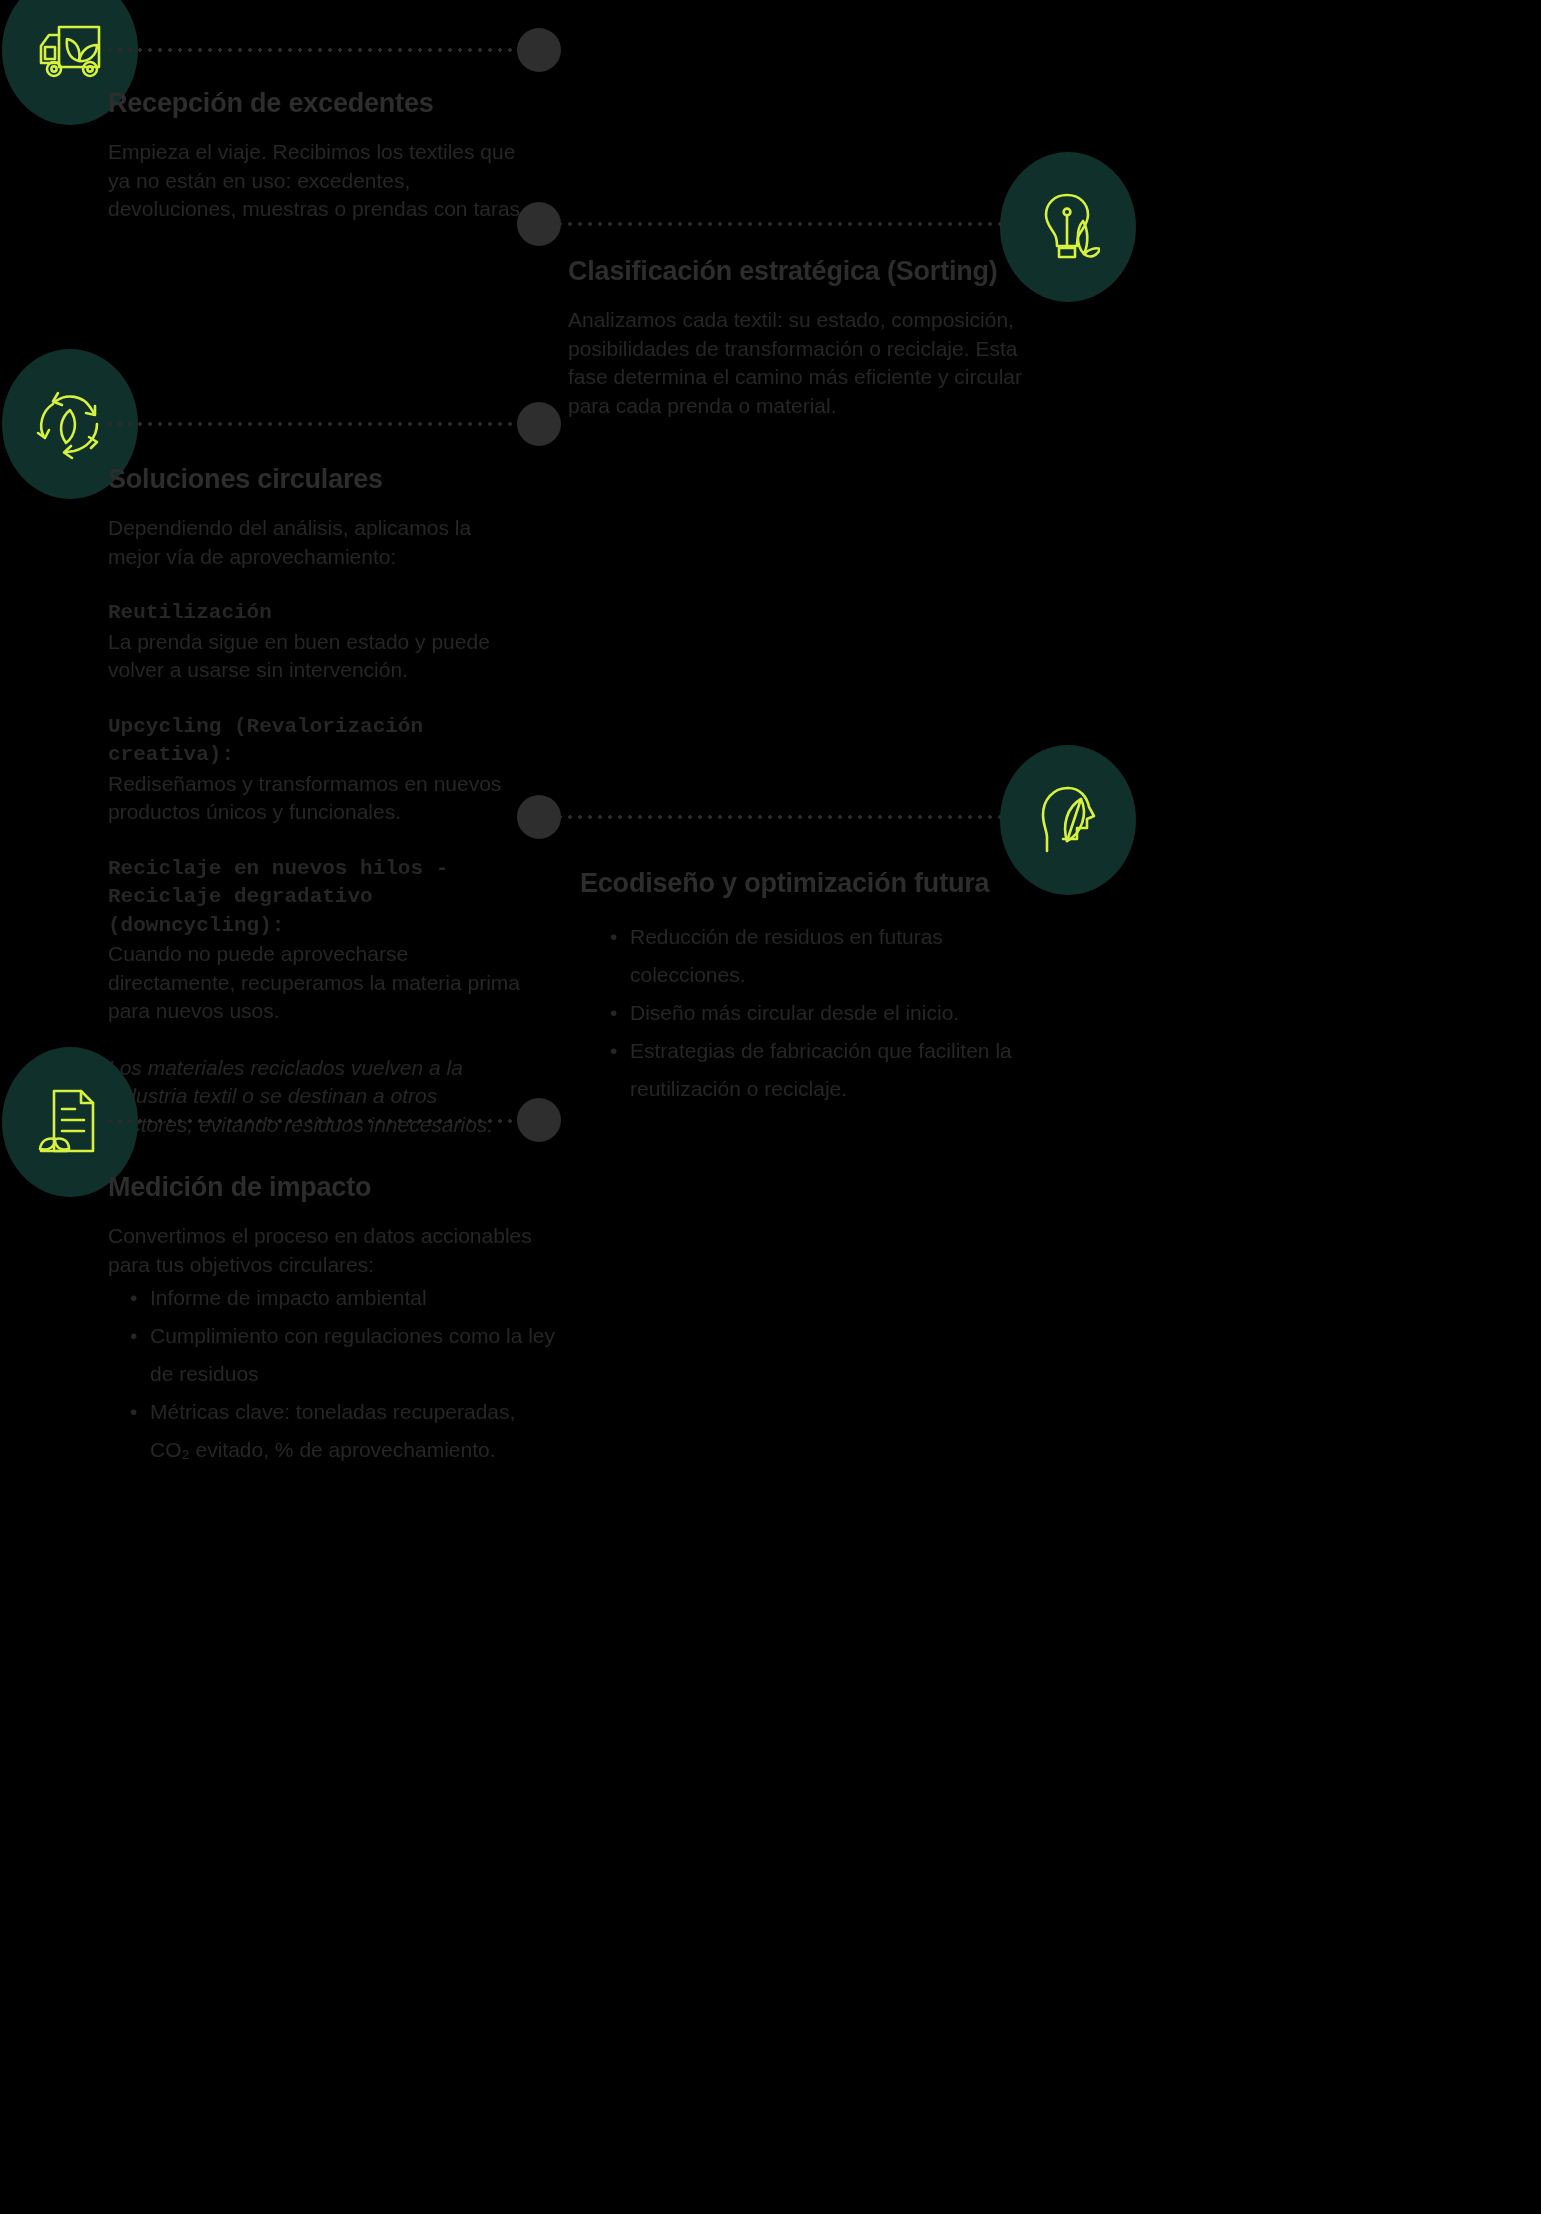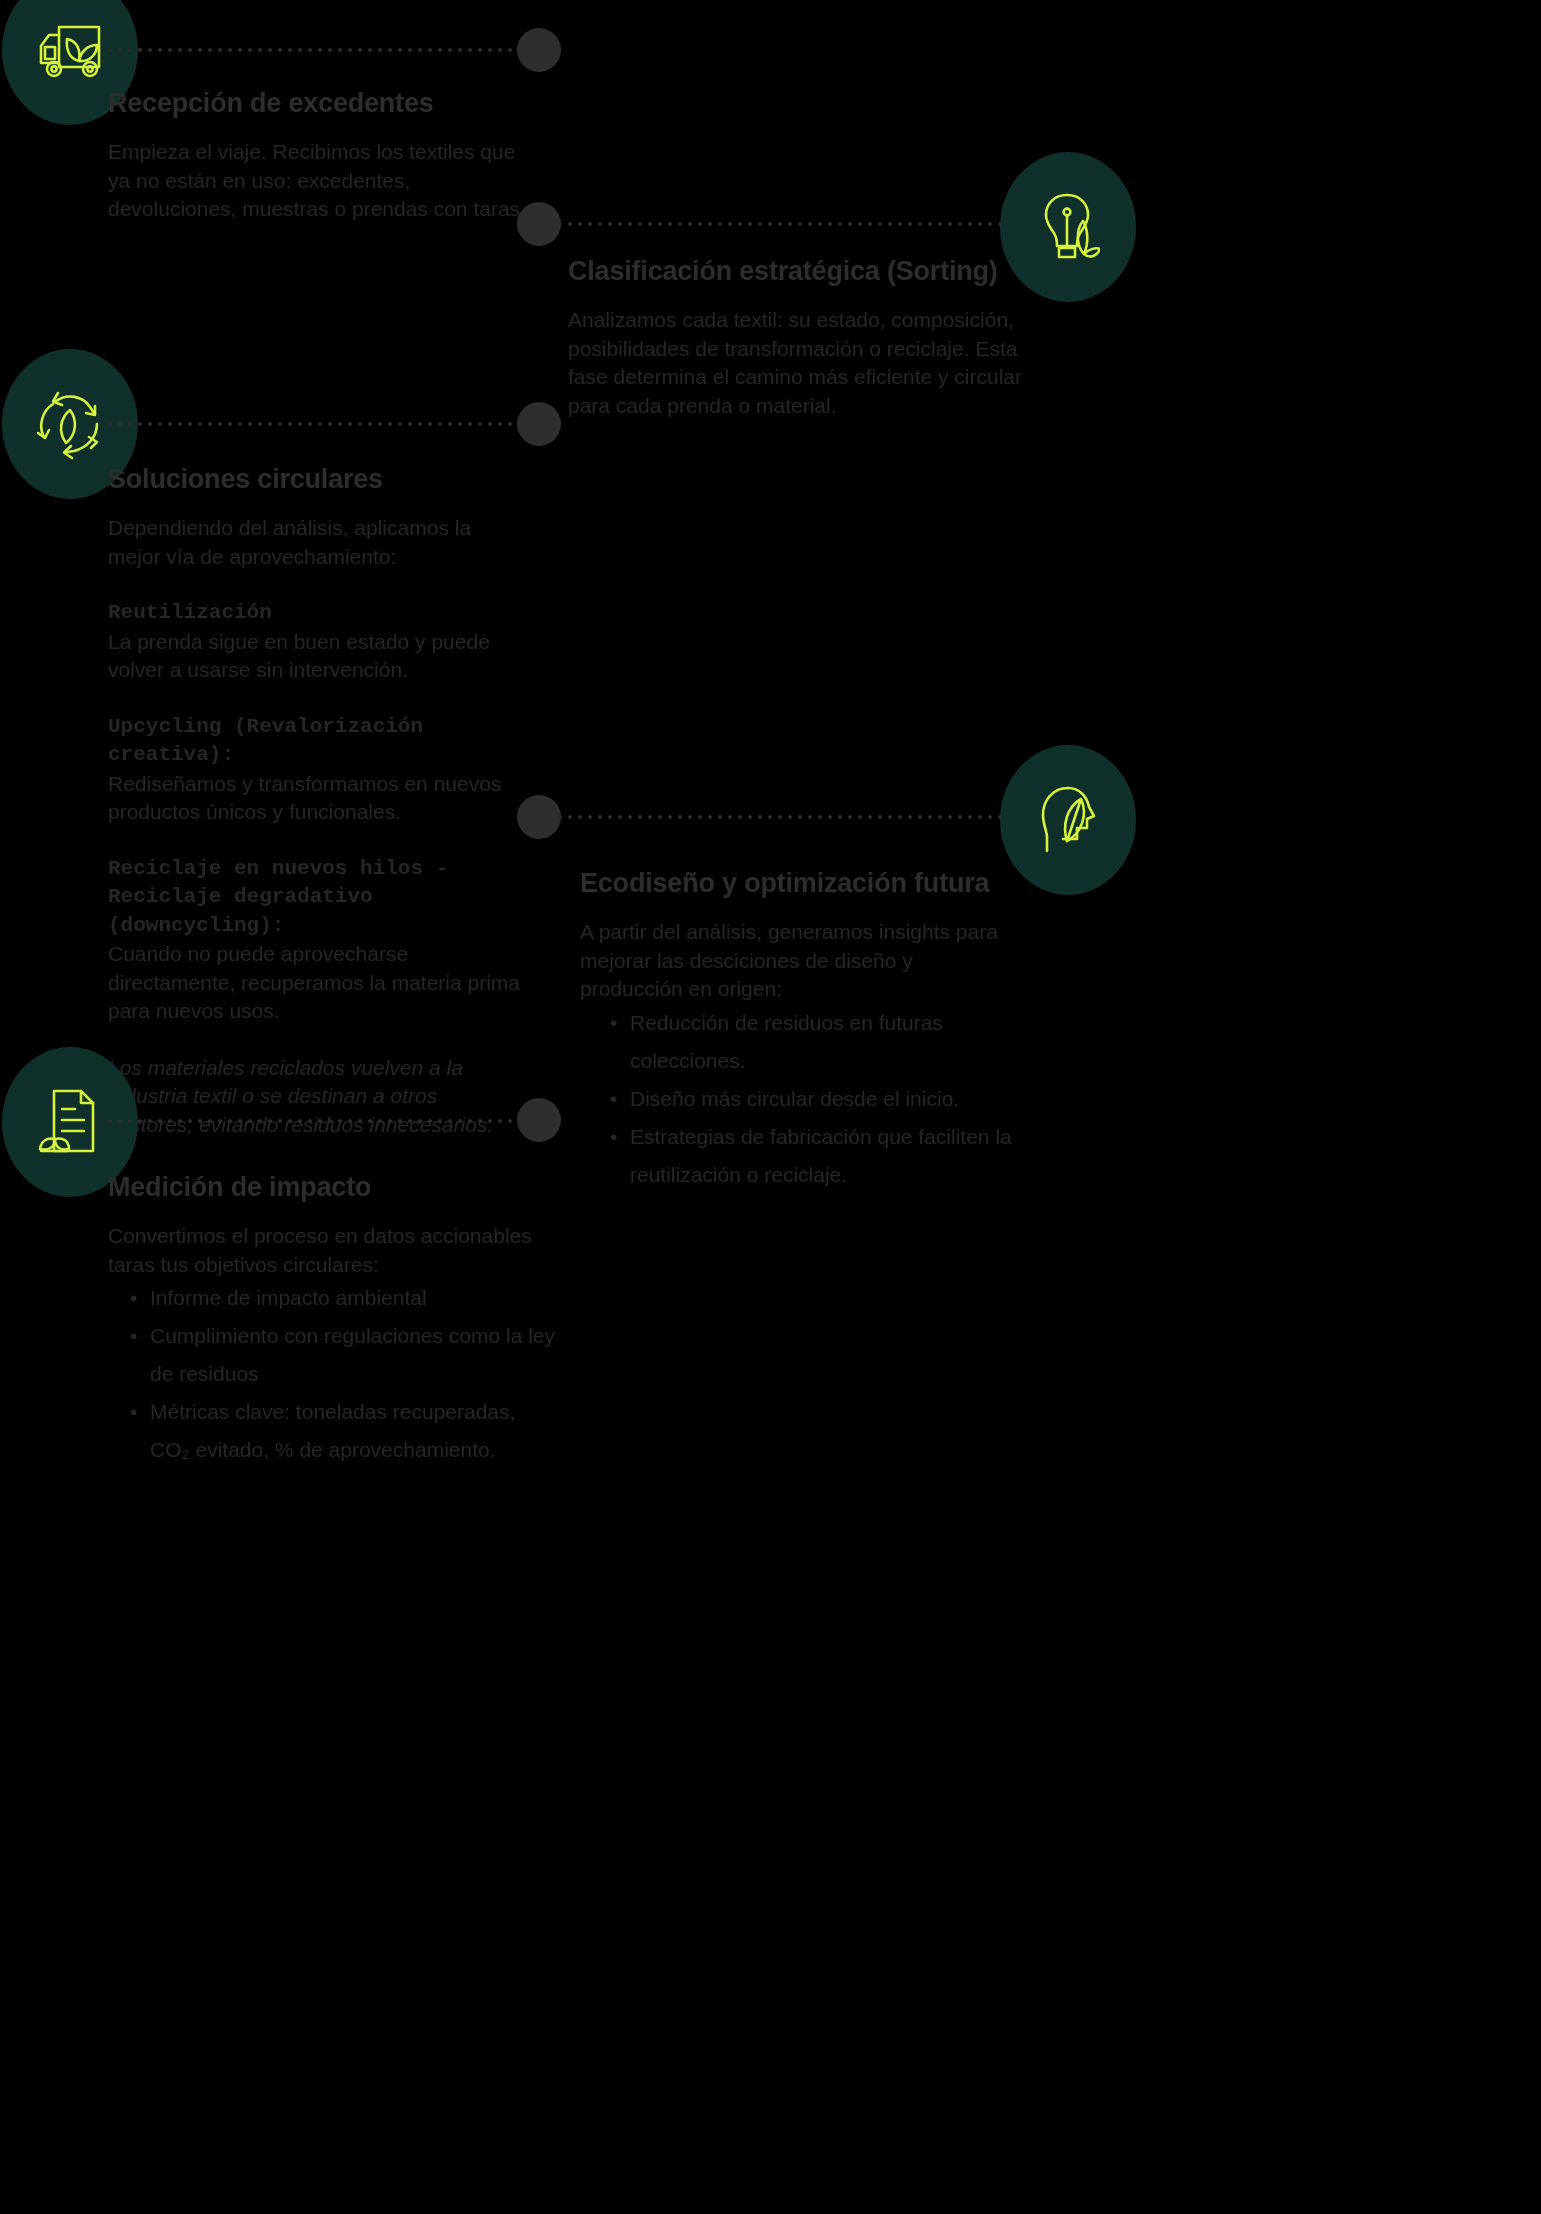--- a/index.html
+++ b/index.html
@@ -186,21 +186,20 @@
         <path d="M30 56 L44 14"></path>
       </svg>
     </span>
   </div>
   <div class="node" style="left:517px; top:795px;"></div>
   <div class="dots" style="left:555px; top:815px; width:448px;"></div>
 
   <div class="block" style="left:580px; top:868px; width:440px;">
     <div class="step-title">Ecodiseño y optimización futura</div>
     <div class="body">
-      <p class="para">A partir del análisis, generamos insights para mejorar las desciciones de diseño y producción en origen:</p>
       <ul class="bul" style="margin-top:0;">
         <li>Reducción de residuos en futuras colecciones.</li>
         <li>Diseño más circular desde el inicio.</li>
         <li>Estrategias de fabricación que faciliten la reutilización o reciclaje.</li>
       </ul>
     </div>
   </div>
 
   <div class="badge" style="left:2px; top:1047px;">
     <span>
@@ -215,21 +214,21 @@
         <path d="M4 64 H30"></path>
       </svg>
     </span>
   </div>
   <div class="node" style="left:517px; top:1098px;"></div>
   <div class="dots" style="left:105px; top:1119px; width:415px;"></div>
 
   <div class="block" style="left:108px; top:1172px; width:450px;">
     <div class="step-title">Medición de impacto</div>
     <div class="body">
-      <p class="para">Convertimos el proceso en datos accionables taras tus objetivos circulares:</p>
+      <p class="para">Convertimos el proceso en datos accionables para tus objetivos circulares:</p>
       <ul class="bul" style="padding-left:22px;">
         <li>Informe de impacto ambiental</li>
         <li>Cumplimiento con regulaciones como la ley de residuos</li>
         <li>Métricas clave: toneladas recuperadas, CO₂ evitado, % de aprovechamiento.</li>
       </ul>
     </div>
   </div>
 
 </div>
 

